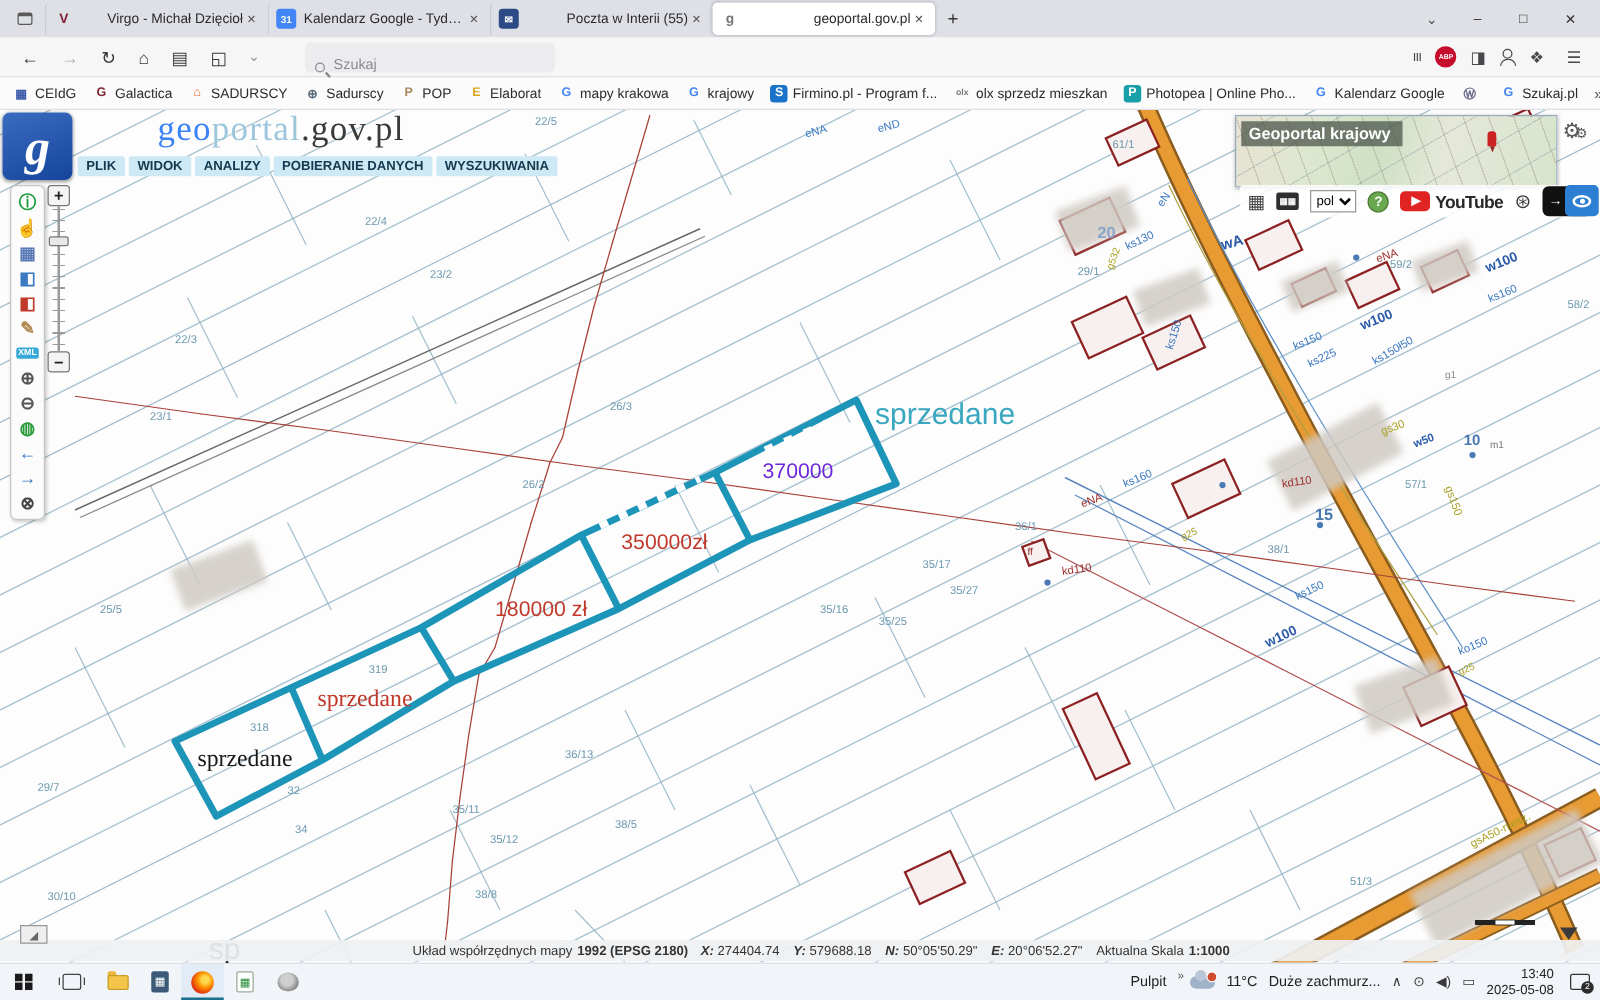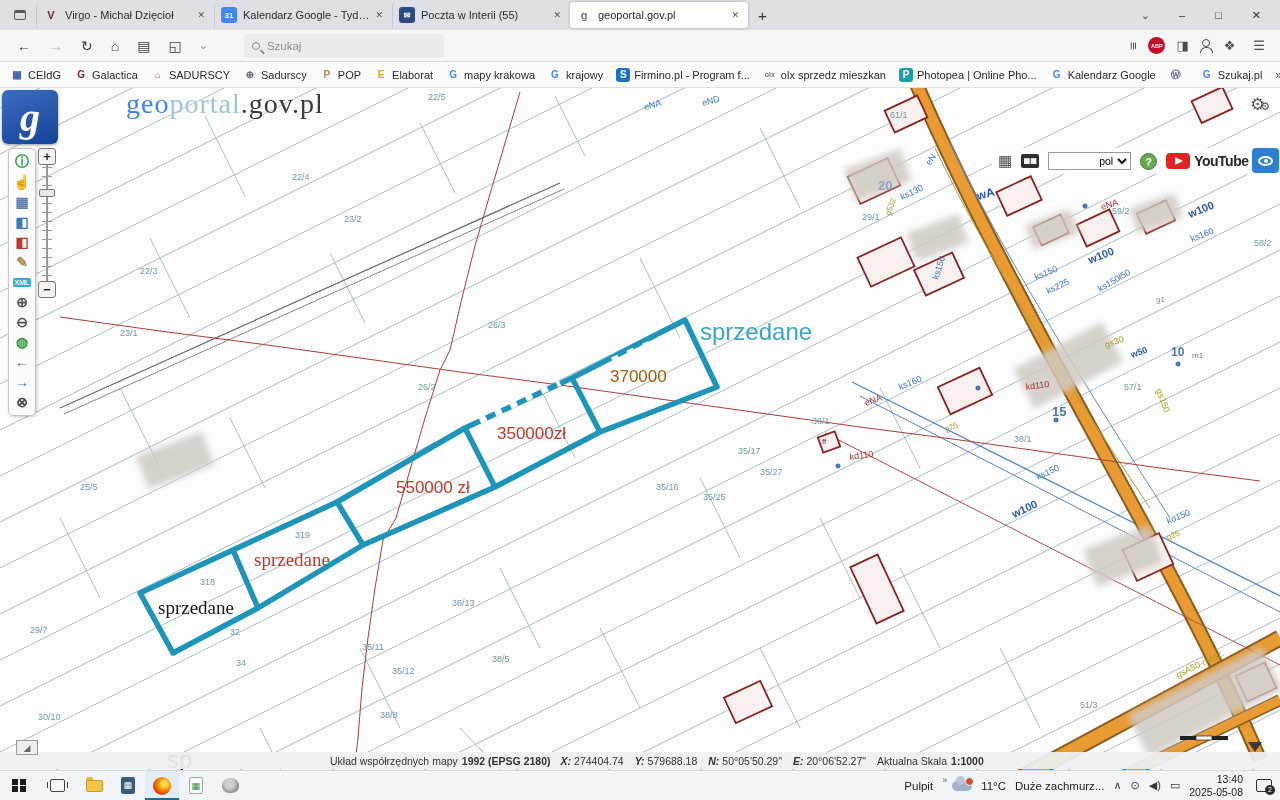--- a/index.html
+++ b/index.html
@@ -7,38 +7,38 @@
 
   
   .titlebar { height:30px; background:#dfe0e6; display:flex; align-items:center; padding:0 4px; }
   .ffview { width:20px; height:20px; margin:0 6px; border-radius:4px; display:flex; align-items:center; justify-content:center; color:#555; font-size:12px; }
   .ffview span { display:block; width:12px; height:10px; border:1.5px solid #5a5a5a; border-radius:2px; border-top-width:3px; }
   .tab { width:178px; height:26px; margin-top:2px; display:flex; align-items:center; padding:0 6px; border-radius:4px 4px 0 0; color:#2b2b2e; font-size:11px; position:relative; }
   .tab:not(.active){ border-left:1px solid #c9cad1; }
   .tab.active { background:#fff; box-shadow:0 0 3px rgba(0,0,0,.25); border-radius:4px; }
   .favicon { width:16px; height:16px; margin-right:6px; font-size:11px; font-weight:bold; display:flex; align-items:center; justify-content:center; flex:none; }
   .favicon.boxed { border-radius:3px; font-size:8px; }
-  .tab-title { flex:1; white-space:nowrap; overflow:hidden; text-overflow:ellipsis; }
+  .tab-title { flex:1; white-space:nowrap; overflow:hidden; text-overflow:ellipsis;text-align:right; }
   .tab-close { color:#555; font-size:9px; padding:2px 3px; flex:none; }
   .newtab { font-size:15px; color:#333; padding:0 10px; }
   .tabspacer { flex:1; }
   .tablist-chevron { color:#444; font-size:11px; padding:0 14px; }
   .wctrl { font-size:11px; color:#333; padding:0 15px; height:100%; display:flex; align-items:center; }
 
   .navbar { height:32px; background:#f6f6f7; display:flex; align-items:center; padding:0 8px; border-bottom:1px solid #dcdce1; }
   .navbtn { font-size:14px; color:#3a3a3e; padding:0 9px; }
   .navbtn.dis { color:#b0b0b5; }
   .urlbar { width:505px; height:24px; background:#ececef; border-radius:4px; margin-left:28px; display:flex; align-items:center; padding:0 8px; font-size:11.5px; color:#3a3a3e; }
   .shield { width:11px; height:12px; background:#8a8a90; clip-path:polygon(0 0,100% 0,100% 55%,50% 100%,0 55%); margin-right:7px; flex:none; }
   .lock { width:9px; height:7px; border:1.5px solid #7a7a80; border-radius:1px; position:relative; margin-right:7px; margin-top:3px; flex:none;}
   .lock:before { content:""; position:absolute; top:-5px; left:1px; width:4px; height:5px; border:1.5px solid #7a7a80; border-bottom:none; border-radius:3px 3px 0 0; }
   .urltext { flex:1; white-space:nowrap; overflow:hidden; }
   .urlstar { color:#0a84ff; font-size:13px; margin-left:6px; }
   .pocket { color:#8a8a90; font-size:11px; padding:0 8px; }
-  .searchbar { width:200px; height:24px; background:#ececef; border-radius:4px; margin-left:28px; display:flex; align-items:center; padding:0 8px; color:#8a8a90; font-size:11.5px; }
+  .searchbar { width:200px; height:24px; background:#ececef; border-radius:4px; margin-left:28px; display:flex; align-items:flex-end; padding:0 8px; color:#8a8a90; font-size:11.5px; }
   .mag { width:8px; height:8px; border:1.5px solid #8a8a90; border-radius:50%; position:relative; margin-right:7px; flex:none; }
   .mag:after { content:""; position:absolute; width:5px; height:1.5px; background:#8a8a90; transform:rotate(45deg); left:7px; top:8px; }
   .navright { margin-left:auto; display:flex; align-items:center; gap:4px; }
   .nri { font-size:13px; color:#4a4a4e; padding:0 7px; }
   .abp { width:17px; height:17px; border-radius:50%; background:#c70d2c; color:#fff; font-size:5.5px; font-weight:bold; display:flex; align-items:center; justify-content:center; }
   .person { width:13px; height:13px; position:relative; }
   .person:before { content:""; position:absolute; width:6px; height:6px; border:1.5px solid #4a4a4e; border-radius:50%; left:2px; }
   .person:after { content:""; position:absolute; width:11px; height:5px; border:1.5px solid #4a4a4e; border-bottom:none; border-radius:6px 6px 0 0; bottom:-1px; }
 
   .bookmarksbar { height:26px; background:#fbfbfc; display:flex; align-items:center; padding:0 10px; font-size:11px; color:#2b2b2e; border-bottom:1px solid #e0e0e4; }
@@ -73,21 +73,21 @@
   .overview:before { content:""; position:absolute; inset:0; background:repeating-linear-gradient(70deg,transparent 0 18px,rgba(150,140,120,.35) 18px 19px),repeating-linear-gradient(-30deg,transparent 0 26px,rgba(120,140,160,.3) 26px 27px); }
   .ovlabel { position:absolute; left:4px; top:4px; background:rgba(70,80,70,.72); color:#fff; font-size:13px; font-weight:bold; padding:2px 10px 3px 6px; }
   .ovmarker { position:absolute; right:48px; top:12px; width:7px; height:12px; background:#c22; border-radius:3px 3px 0 0; }
   .ovmarker:after{ content:""; position:absolute; left:2px; bottom:-5px; border-left:2px solid transparent; border-right:2px solid transparent; border-top:5px solid #922; }
   .gearset { position:absolute; left:1250px; top:6px; color:#5a5a5a; font-size:17px; }
   .gearset .g2 { font-size:11px; margin-left:-5px; }
 
   .gp-controls { position:absolute; left:992px; top:60px; height:26px; display:flex; align-items:center; gap:9px; background:rgba(255,255,255,.85); padding:0 6px; border-radius:3px; }
   .gpc { font-size:15px; color:#444; }
   .gus { width:18px; height:14px; background:#2e2e2e; color:#fff; font-size:7px; font-weight:bold; display:flex; align-items:center; justify-content:center; border-radius:2px; }
-  .langsel { font-size:10.5px; height:18px; border:1px solid #999; background:#fff;padding-left:46px; }
+  .langsel { font-size:10.5px; height:18px; border:1px solid #999; background:#fff; }
   .qmark { width:17px; height:17px; border-radius:50%; background:#6aa84f; border:1px solid #4a7a36; color:#fff; font-size:11px; font-weight:bold; text-align:center; line-height:16px; }
   .yt { display:flex; align-items:center; gap:4px; }
   .ytplay { width:24px; height:16px; background:#e02424; border-radius:4px; position:relative; }
   .ytplay:after { content:""; position:absolute; left:9px; top:4px; border-left:8px solid #fff; border-top:4px solid transparent; border-bottom:4px solid transparent; }
   .yttext { font-size:14px; font-weight:bold; color:#282828; letter-spacing:-.5px; }
   .wheel { font-size:16px; color:#3a3a3a; }
   .a11y { width:40px; height:24px; background:#111; border-radius:5px; display:flex; align-items:center; justify-content:center; gap:4px; }
   .a11y .arr { color:#fff; font-size:11px; }
   .eye { display:inline-block; width:15px; height:10px; border:2px solid #e8d44d; border-radius:50%; position:relative; }
   .eye:after { content:""; position:absolute; left:3.5px; top:1.5px; width:4px; height:4px; border-radius:50%; background:#e8d44d; }
@@ -463,20 +463,27 @@
         <text x="1038" y="392" fill="#3a78c0" font-size="9" font-family="&quot;Liberation Sans&quot;, sans-serif" transform="rotate(-25 1038 392)">ks150</text>
         <text x="1178" y="590" fill="#a8a020" font-size="9" font-family="&quot;Liberation Sans&quot;, sans-serif" transform="rotate(-26 1178 590)">gsA50-niesz.</text>
         <text x="1156" y="214" fill="#888888" font-size="8" font-family="&quot;Liberation Sans&quot;, sans-serif">g1</text>
       </g>
   </svg>
 
   <div class="gp-logo">g</div>
   <div class="gp-wordmark">
     <span class="p1">geo</span><span class="p2">portal</span><span class="p3">.gov.pl</span>
   </div>
+  <div id="gp-menu">
+      <div class="mi">PLIK</div>
+      <div class="mi">WIDOK</div>
+      <div class="mi">ANALIZY</div>
+      <div class="mi">POBIERANIE DANYCH</div>
+      <div class="mi">WYSZUKIWANIA</div>
+    </div>
 
   <div id="gp-tools">
       <div class="tool">
         <span style="color: rgb(31, 157, 63); font-weight: bold;">ⓘ</span>
       </div>
       <div class="tool">
         <span style="color: rgb(192, 154, 102); font-weight: bold;">☝</span>
       </div>
       <div class="tool">
         <span style="color: rgb(90, 122, 181); font-weight: bold;">▦</span>
@@ -513,20 +520,24 @@
       </div>
     </div>
   <div class="zoomslider">
     <div class="zbox">+</div>
     <div class="ztrack">
         <div class="zhandle"></div>
       </div>
     <div class="zbox">−</div>
   </div>
 
+  <div class="overview">
+    <div class="ovlabel">Geoportal krajowy</div>
+    <div class="ovmarker"></div>
+  </div>
   <div class="gearset">⚙<span class="g2">⚙</span></div>
   <div class="gp-controls">
     <span class="gpc">▦</span>
     <span class="gus">▦▦</span>
     <select class="langsel" id="lang-select"><option value="pol">pol</option></select>
     <span class="qmark">?</span>
     <span class="yt">
       <span class="ytplay"></span>
       <span class="yttext">YouTube</span>
     </span>
@@ -535,23 +546,23 @@
       <span class="arr">→</span>
       <span class="eye"></span>
     </span>
   </div>
   <div class="eyebtn">
       <span class="eye"></span>
     </div>
 
   <div id="annotations">
       <div class="annotation ann-sans" style="left: 700px; top: 230px; font-size: 24px; color: rgb(57, 167, 192);">sprzedane</div>
-      <div class="annotation ann-sans" style="left: 610px; top: 279px; font-size: 17px; color: #a16207;">370000</div>
+      <div class="annotation ann-sans" style="left: 610px; top: 279px; font-size: 17px; color: #6d28d9;">370000</div>
       <div class="annotation ann-sans" style="left: 497px; top: 336px; font-size: 17px; color: rgb(192, 57, 43);">350000zł</div>
-      <div class="annotation ann-sans" style="left: 396px; top: 390px; font-size: 17px; color: rgb(192, 57, 43);">550000 zł</div>
+      <div class="annotation ann-sans" style="left: 396px; top: 390px; font-size: 17px; color: rgb(192, 57, 43);">180000 zł</div>
       <div class="annotation ann-serif" style="left: 254px; top: 461px; font-size: 19px; color: rgb(192, 57, 43);">sprzedane</div>
       <div class="annotation ann-serif" style="left: 158px; top: 509px; font-size: 19px; color: rgb(26, 26, 26);">sprzedane</div>
       <div class="annotation ann-sans" style="left: 167px; top: 658px; font-size: 24px; color: rgb(17, 17, 17);">sp</div>
     </div>
 
   <div class="statusbar">
     <span>Układ współrzędnych mapy</span>
     <b>1992 (EPSG 2180)</b>
     <span class="lb">X:</span>
     <span class="vl">274404.74</span>

